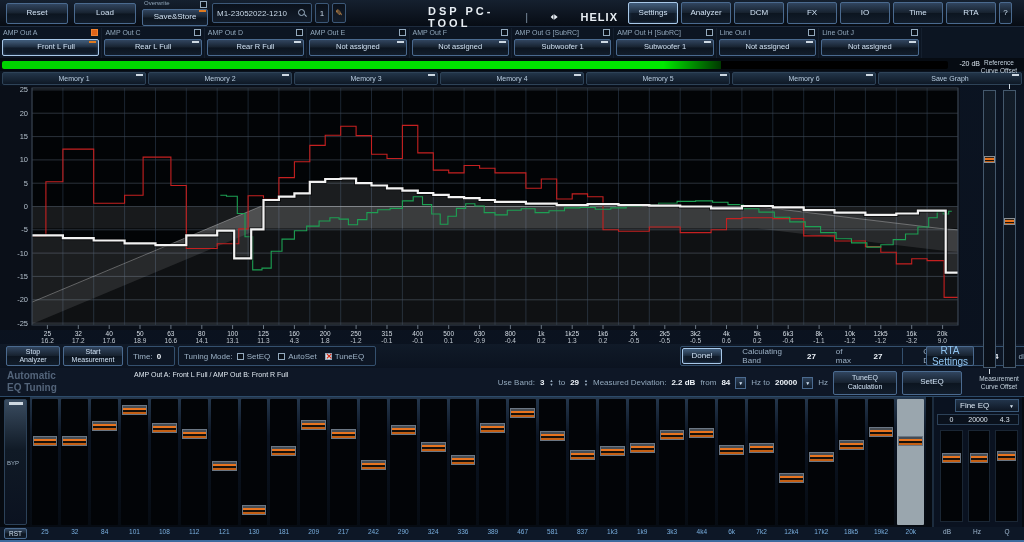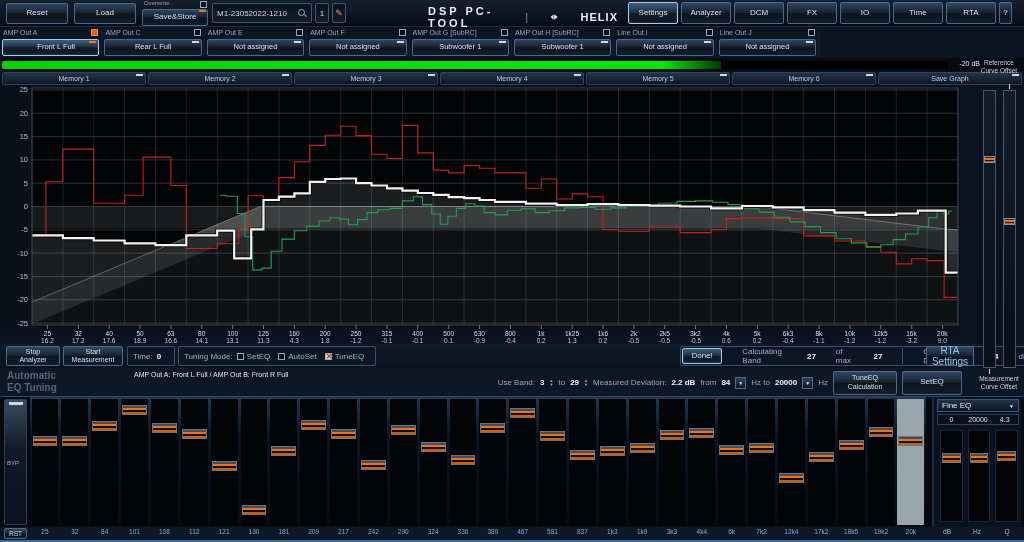--- a/index.html
+++ b/index.html
@@ -64,21 +64,21 @@
   
   .eqsec{position:absolute;left:0;top:397px;width:1024px;height:130px;background:#060a10;}
   .byp{position:absolute;left:4px;top:2px;width:23px;height:126px;background:linear-gradient(180deg,#3a4c60,#101a26 40%,#0b1220);border:1px solid #2c4158;border-radius:2px;}
   .byp .bh{position:absolute;left:4px;top:2px;width:14px;height:3px;background:#cfd8e0;}
   .byp .bt{position:absolute;left:2px;top:60px;font-size:6px;color:#9fb2c4;}
   .sliders{position:absolute;left:30px;top:0;width:896px;height:130px;display:flex;background:linear-gradient(180deg,#25384e,#0b1422 30%,#060b12);}
   .scell{flex:1;position:relative;background:#020407;margin:2px 1.5px;border-radius:1px;}
   .scell.sel{background:#9aa6ae;}
   .handle{position:absolute;left:1px;right:1px;height:10px;border:1px solid #6b7683;background:linear-gradient(180deg,#454c54 0 2px,#e8741f 2px 4px,#17100a 4px 6px,#c45f14 6px 8px,#2c2014 8px);}
   .fine{position:absolute;left:932px;top:0;width:90px;height:130px;background:#0a1220;border-left:2px solid #1c2c3e;padding:2px 3px;}
-  .finehdr{height:13px;border:1px solid #3a5878;background:linear-gradient(180deg,#22344a,#0e1724);font-size:8px;color:#d8e4f0;display:flex;align-items:center;justify-content:space-between;padding:0 4px;}
+  .finehdr{height:13px;border:1px solid #3a5878;background:linear-gradient(180deg,#22344a,#0e1724);font-size:8px;color:#d8e4f0;display:flex;align-items:center;justify-content:space-between;padding:0 4px;margin-left:18px;}
   .finevals{margin-top:2px;height:11px;border:1px solid #2c4158;background:#0a111c;display:flex;font-size:7px;color:#d8e2ec;align-items:center;}
   .finevals span{flex:1;text-align:center;}
   .finesliders{position:absolute;left:6px;top:33px;width:78px;height:92px;display:flex;gap:5px;}
   .ftrack{flex:1;position:relative;background:#020407;border:1px solid #1a2634;}
   
   .lblrow{position:absolute;left:0;top:527px;width:1024px;height:13px;background:#0d1726;}
   .rst{position:absolute;left:4px;top:1px;width:23px;height:11px;font-size:6.5px;}
   .freqlbls{position:absolute;left:30px;top:1px;width:896px;display:flex;}
   .freqlbls div{flex:1;text-align:center;font-size:6.5px;color:#79aede;}
   .uvw{position:absolute;left:932px;top:1px;width:90px;display:flex;}
@@ -141,20 +141,25 @@
   <div class="amprow">
       <div class="ampcell">
         <div class="amplabel">AMP Out A</div>
         <div class="cb ampcb on"></div>
         <div class="btn chbtn sel" style="position: absolute; padding-left: 11px;">Front L Full<div class="mark org" style="top: 1px;"></div></div>
       </div>
       <div class="ampcell">
         <div class="amplabel">AMP Out C</div>
         <div class="cb ampcb"></div>
         <div class="btn chbtn" style="position: absolute;">Rear L Full<div class="mark" style="top: 1px;"></div></div>
+      </div>
+      <div class="ampcell">
+        <div class="amplabel">AMP Out D</div>
+        <div class="cb ampcb"></div>
+        <div class="btn chbtn" style="position: absolute;">Rear R Full<div class="mark" style="top: 1px;"></div></div>
       </div>
       <div class="ampcell">
         <div class="amplabel">AMP Out E</div>
         <div class="cb ampcb"></div>
         <div class="btn chbtn" style="position: absolute;">Not assigned<div class="mark" style="top: 1px;"></div></div>
       </div>
       <div class="ampcell">
         <div class="amplabel">AMP Out F</div>
         <div class="cb ampcb"></div>
         <div class="btn chbtn" style="position: absolute;">Not assigned<div class="mark" style="top: 1px;"></div></div>

